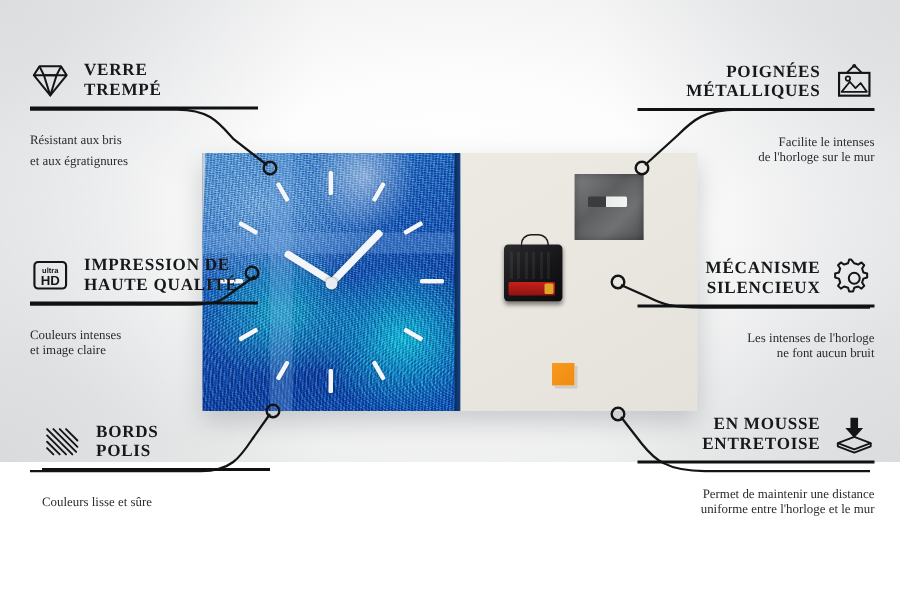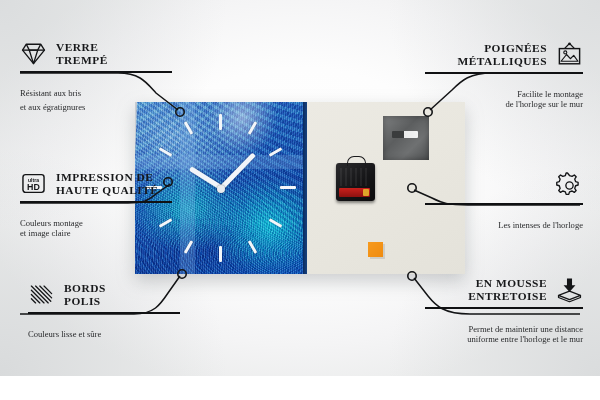--- a/index.html
+++ b/index.html
@@ -2,21 +2,21 @@
 <html><head>
 <meta charset="utf-8">
 <style>
   html,body{margin:0;padding:0;}
   body{
     width:600px;height:400px;overflow:hidden;
     font-family:"Liberation Serif", serif;
     background:#ffffff;
   }
   #stage{
-    position:relative;width:600px;height:376px;
+    position:relative;width:600px;height:308px;
     background:
       radial-gradient(ellipse 55% 60% at 50% 45%, #ffffff 0%, #fdfdfd 45%, #f4f4f5 78%, #eceded 100%),
       linear-gradient(180deg,#f2f3f3 0%,#fbfbfb 35%,#f6f6f7 100%);
   }
   
   #stage::before{
     content:"";position:absolute;inset:0;pointer-events:none;
     background:
       radial-gradient(circle at 0% 0%, rgba(205,208,210,.55) 0%, rgba(205,208,210,0) 32%),
       radial-gradient(circle at 100% 0%, rgba(205,208,210,.50) 0%, rgba(205,208,210,0) 30%),
@@ -221,21 +221,21 @@
         <rect x="3.5" y="5.5" width="25" height="21" rx="3" fill="none" stroke="#141517" stroke-width="1.7"></rect>
         <text x="16" y="14.4" font-family="Liberation Sans, sans-serif" font-size="6" font-weight="bold" text-anchor="middle" fill="#141517">ultra</text>
         <text x="16" y="23.4" font-family="Liberation Sans, sans-serif" font-size="10.5" font-weight="bold" text-anchor="middle" fill="#141517">HD</text>
       </svg>
       <div>
         <div class="ttl">IMPRESSION DE</div>
         <div class="ttl">HAUTE QUALITÉ</div>
       </div>
     </div>
     <div class="rule"></div>
-    <div class="sub">Couleurs montage</div>
+    <div class="sub">Couleurs intenses</div>
     <div class="sub" style="margin-top:0">et image claire</div>
   </div>
 
   <div class="feat left" id="f-bords">
     <div class="row">
       <svg class="ico" viewBox="0 0 32 32">
         <g stroke="#141517" stroke-width="1.5" stroke-linecap="round">
           <path d="M4 6 L24 26"></path>
             <path d="M9 6 L27 24"></path>
             <path d="M14 6 L28 20"></path>
@@ -263,33 +263,38 @@
       <svg class="ico" viewBox="0 0 32 32">
         <path d="M16 3 L22 9" fill="none" stroke="#141517" stroke-width="1.5"></path>
         <path d="M16 3 L10 9" fill="none" stroke="#141517" stroke-width="1.5"></path>
         <circle cx="16" cy="3.4" r="1.5" fill="#141517"></circle>
         <rect x="4" y="9" width="24" height="18" fill="none" stroke="#141517" stroke-width="1.7"></rect>
         <path d="M6 24 L12.5 16 L17 21 L21 17 L26 24 Z" fill="none" stroke="#141517" stroke-width="1.4" stroke-linejoin="round"></path>
         <circle cx="11" cy="13.5" r="1.8" fill="none" stroke="#141517" stroke-width="1.3"></circle>
       </svg>
     </div>
     <div class="rule"></div>
-    <div class="sub">Facilite le montage</div>
+    <div class="sub">Facilite le intenses</div>
     <div class="sub" style="margin-top:0">de l'horloge sur le mur</div>
   </div>
 
   <div class="feat right" id="f-meca">
     <div class="row">
+      <div>
+        <div class="ttl">MÉCANISME</div>
+        <div class="ttl">SILENCIEUX</div>
+      </div>
       <svg class="ico" viewBox="0 0 32 32">
         <path d="M16 4.2 l3.1 1.0 2.6-1.7 2.2 2.2-1.7 2.6 1.0 3.1 3.0 .9v3.1l-3.0 .9-1.0 3.1 1.7 2.6-2.2 2.2-2.6-1.7-3.1 1.0-.9 3.0h-3.1l-.9-3.0-3.1-1.0-2.6 1.7-2.2-2.2 1.7-2.6-1.0-3.1-3.0-.9v-3.1l3.0-.9 1.0-3.1-1.7-2.6 2.2-2.2 2.6 1.7 3.1-1.0 .9-3.0h1.6z" fill="none" stroke="#141517" stroke-width="1.6" stroke-linejoin="round"></path>
         <circle cx="16" cy="16" r="4.3" fill="none" stroke="#141517" stroke-width="1.6"></circle>
       </svg>
     </div>
     <div class="rule"></div>
     <div class="sub">Les intenses de l'horloge</div>
+    <div class="sub" style="margin-top:0">ne font aucun bruit</div>
   </div>
 
   <div class="feat right" id="f-entretoise">
     <div class="row">
       <div>
         <div class="ttl">EN MOUSSE</div>
         <div class="ttl">ENTRETOISE</div>
       </div>
       <svg class="ico" viewBox="0 0 32 32">
         <path d="M13 3 h6 v8 h4 l-7 8 -7-8 h4 z" fill="#141517"></path>

